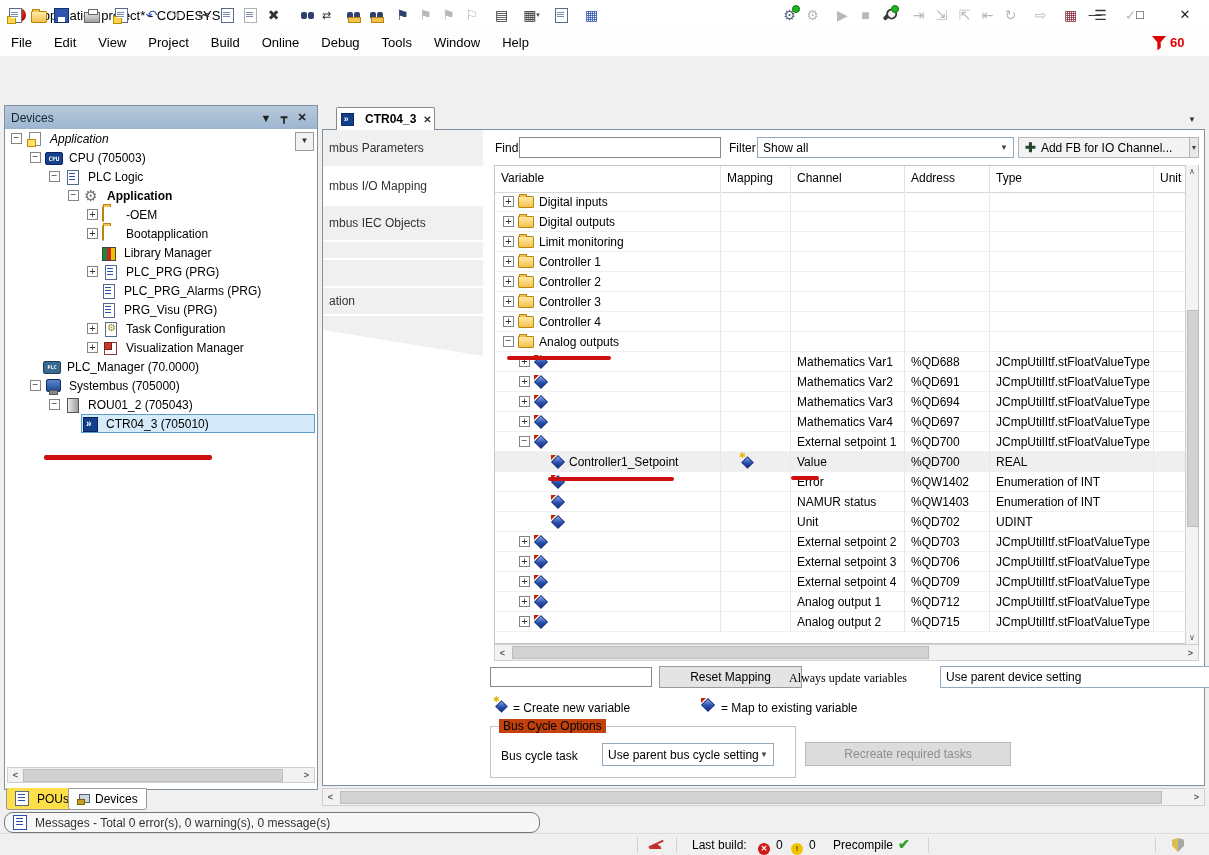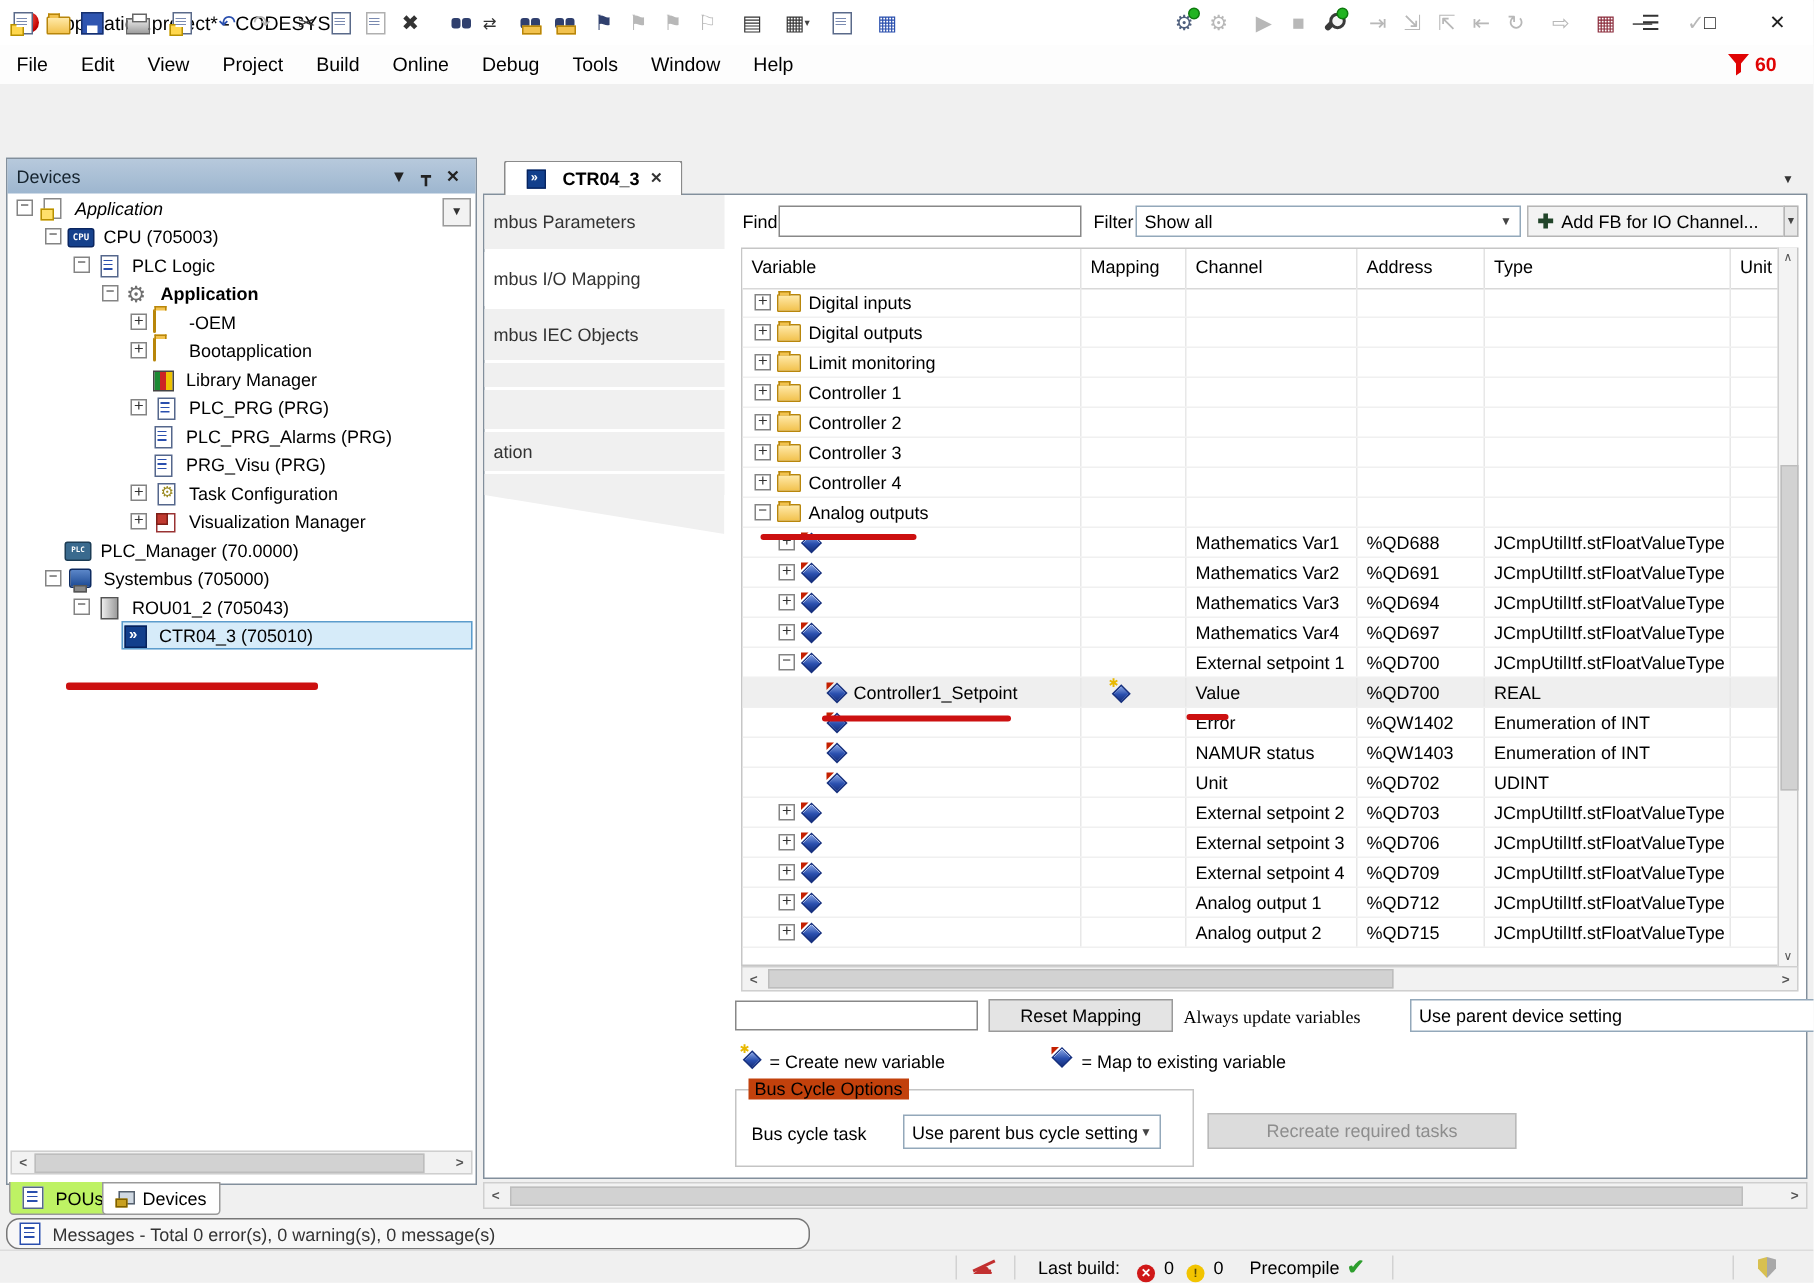--- a/index.html
+++ b/index.html
@@ -88,21 +88,21 @@
   #treedrop{right:3px;top:3px;width:17px;height:17px;background:#f2f2f2;border:1px solid #9a9a9a;
             text-align:center;line-height:15px;font-size:8px;color:#333;}
   .hscroll{background:#f2f2f2;border:1px solid #cfcfcf;display:flex;align-items:center;box-sizing:border-box;}
   .sarr{width:15px;text-align:center;font-size:9px;color:#555;flex:none;font-weight:bold;}
   .sthumb{height:11px;background:#d2d2d2;border:1px solid #bdbdbd;}
   #devscroll{left:2px;top:661px;width:308px;height:16px;position:absolute;}
   #devscroll .sthumb{width:258px;}
   
   #tabbar{left:322px;top:107px;width:883px;height:23px;}
   #tab-ctr{left:14px;top:0;height:22px;background:#fff;border:1px solid #8a8a8a;border-bottom:none;
-           border-radius:2px 2px 0 0;display:flex;align-items:center;padding:0 12px;z-index:3;}
+           border-radius:2px 2px 0 0;display:flex;align-items:center;padding:0 2px;z-index:3;}
   #tab-ctr .lbl{font-weight:bold;margin:0 7px 0 5px;}
   #tab-ctr .x{font-size:10px;color:#333;font-weight:bold;}
   #tablistdrop{left:866px;top:8px;font-size:8px;color:#333;}
   #ebody{left:322px;top:129px;width:883px;height:657px;background:#fff;border:1px solid #828f9c;box-sizing:border-box;}
   .navb{position:absolute;left:0;width:160px;background:#f0f0f0;color:#333;padding-left:6px;box-sizing:border-box;display:flex;align-items:center;}
   .navb.sel{background:#fff;}
   #navwedge{position:absolute;left:0;top:200px;width:160px;height:26px;background:#f0f0f0;
             clip-path:polygon(0 0,100% 0,100% 100%);}
   #findlbl{left:172px;top:11px;}
   #findinput{left:196px;top:7px;width:202px;height:21px;background:#fff;border:1px solid #888;box-sizing:border-box;}
@@ -141,38 +141,38 @@
   
   #vscroll{left:862px;top:35px;width:13px;height:479px;background:#f3f3f3;border-left:1px solid #d0d0d0;box-sizing:border-box;}
   #vscroll .up{position:absolute;top:2px;left:0;width:12px;text-align:center;font-size:8px;color:#555;}
   #vscroll .dn{position:absolute;bottom:2px;left:0;width:12px;text-align:center;font-size:8px;color:#555;}
   #vthumb{position:absolute;left:1px;top:145px;width:10px;height:215px;background:#d2d2d2;border:1px solid #bdbdbd;}
   #thscroll{left:171px;top:514px;width:705px;height:17px;position:absolute;}
   #thscroll .sthumb{width:415px;margin-left:2px;}
   
   #mapinput{left:167px;top:537px;width:162px;height:20px;background:#fff;border:1px solid #888;box-sizing:border-box;}
   .btn{background:#e4e4e4;border:1px solid #9a9a9a;text-align:center;box-sizing:border-box;}
-  #resetbtn{left:336px;top:536px;width:123px;height:22px;line-height:20px;}
+  #resetbtn{left:336px;top:536px;width:143px;height:22px;line-height:20px;}
   #alwayslbl{left:466px;top:541px;font-family:Liberation Serif, serif;}
   #devsetcombo{left:605px;top:536px;width:318px;height:22px;margin-left:12px;}
   
   .legicon{top:568px;}
   #legtxt1{left:190px;top:571px;}
   #legtxt2{left:398px;top:571px;}
   
   #busgroup{left:167px;top:596px;width:306px;height:52px;border:1px solid #c4c4c4;box-sizing:border-box;}
   #busleg{position:absolute;left:8px;top:-8px;background:#c2410c;padding:0 4px;}
   #bustasklbl{position:absolute;left:10px;top:22px;}
   #buscombo{position:absolute;left:111px;top:16px;width:172px;height:23px;}
   #recreatebtn{left:482px;top:612px;width:206px;height:24px;line-height:22px;background:#dcdcdc;color:#8d8d8d;border:1px solid #b9b9b9;}
   #escroll{left:322px;top:788px;width:883px;height:18px;position:absolute;}
   #escroll .sthumb{width:820px;margin-left:2px;}
   
   .btab{top:788px;height:22px;border:1px solid #9a9a9a;border-radius:0 0 3px 3px;display:flex;align-items:center;
-        padding:0 8px;box-sizing:border-box;background:#bef264;}
+        padding:0 8px;box-sizing:border-box;background:#fde047;}
   #tab-pous{left:6px;border-top:none;}
   #tab-devices{left:68px;background:#fff;z-index:2;}
   .ic-net{width:14px;height:12px;position:relative;flex:none;margin-right:4px;}
   .ic-net::before{content:"";position:absolute;left:2px;top:1px;width:9px;height:7px;background:#cfd8e2;border:1px solid #55606e;}
   .ic-net::after{content:"";position:absolute;left:0px;bottom:0px;width:6px;height:4px;background:#c8a020;border:1px solid #7e6000;}
   #msgbar{left:4px;top:812px;width:536px;height:21px;border:1px solid #777;border-radius:9px;background:#f7f7f7;
           display:flex;align-items:center;padding:0 8px;box-sizing:border-box;color:#333;}
   .ic-msg{width:12px;height:13px;background:#fff;border:1px solid #2a4fae;position:relative;flex:none;margin-right:8px;}
   .ic-msg::after{content:"";position:absolute;left:2px;top:2px;width:7px;height:8px;
       background:repeating-linear-gradient(#2a4fae 0 1px,#fff 1px 3px);}

